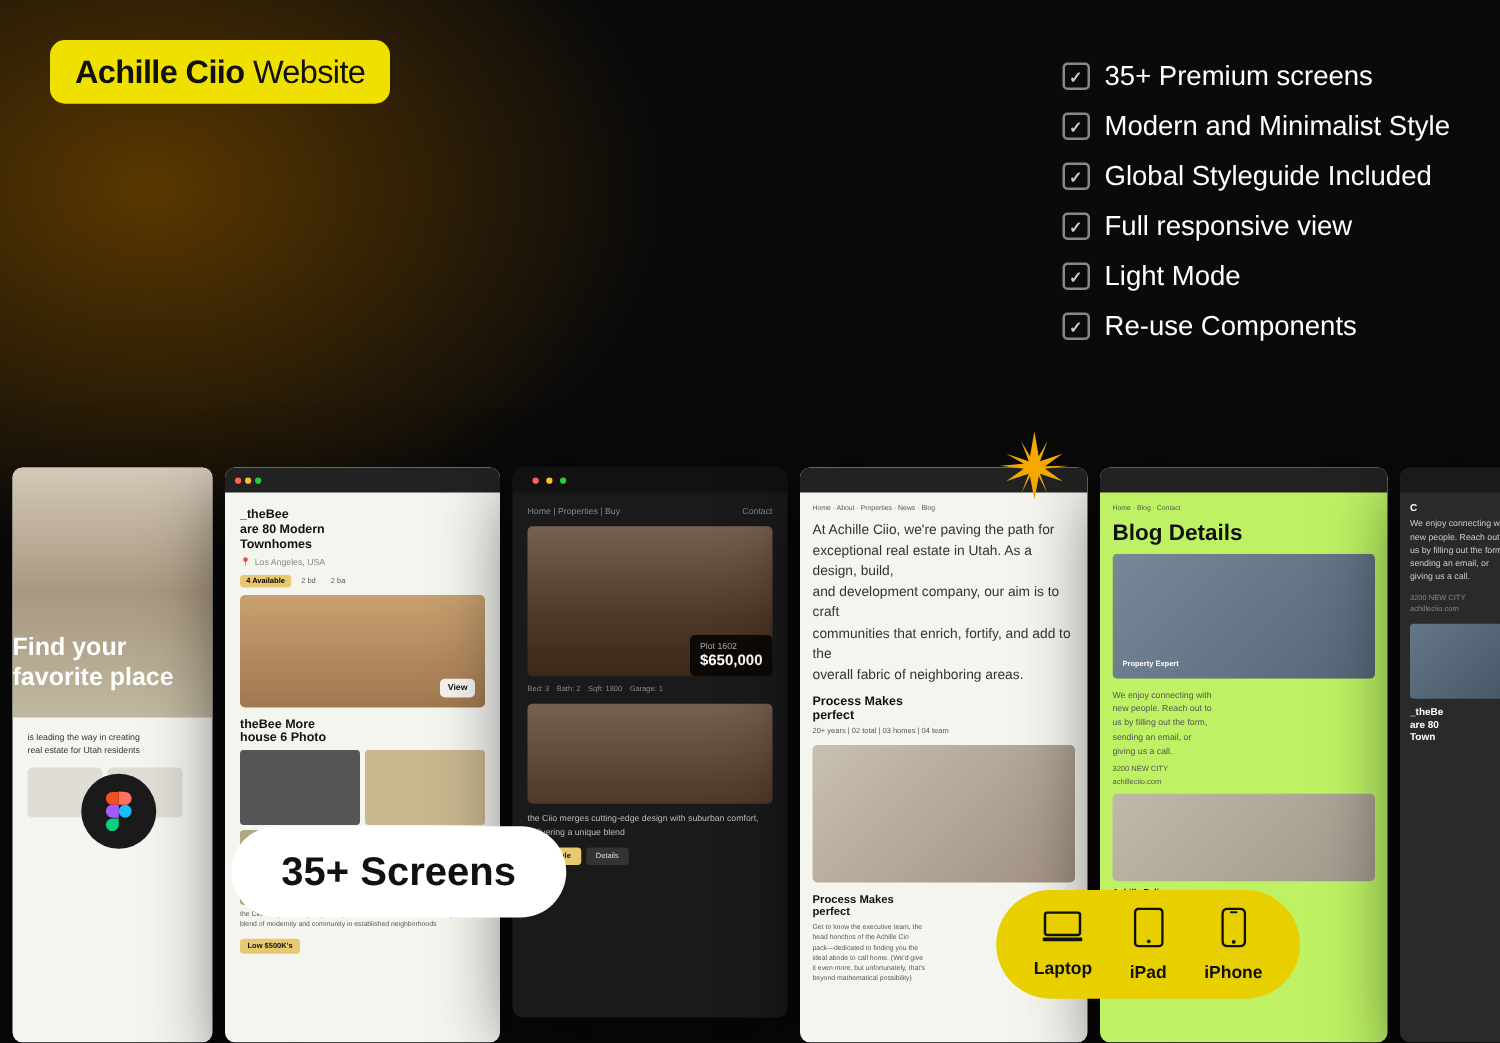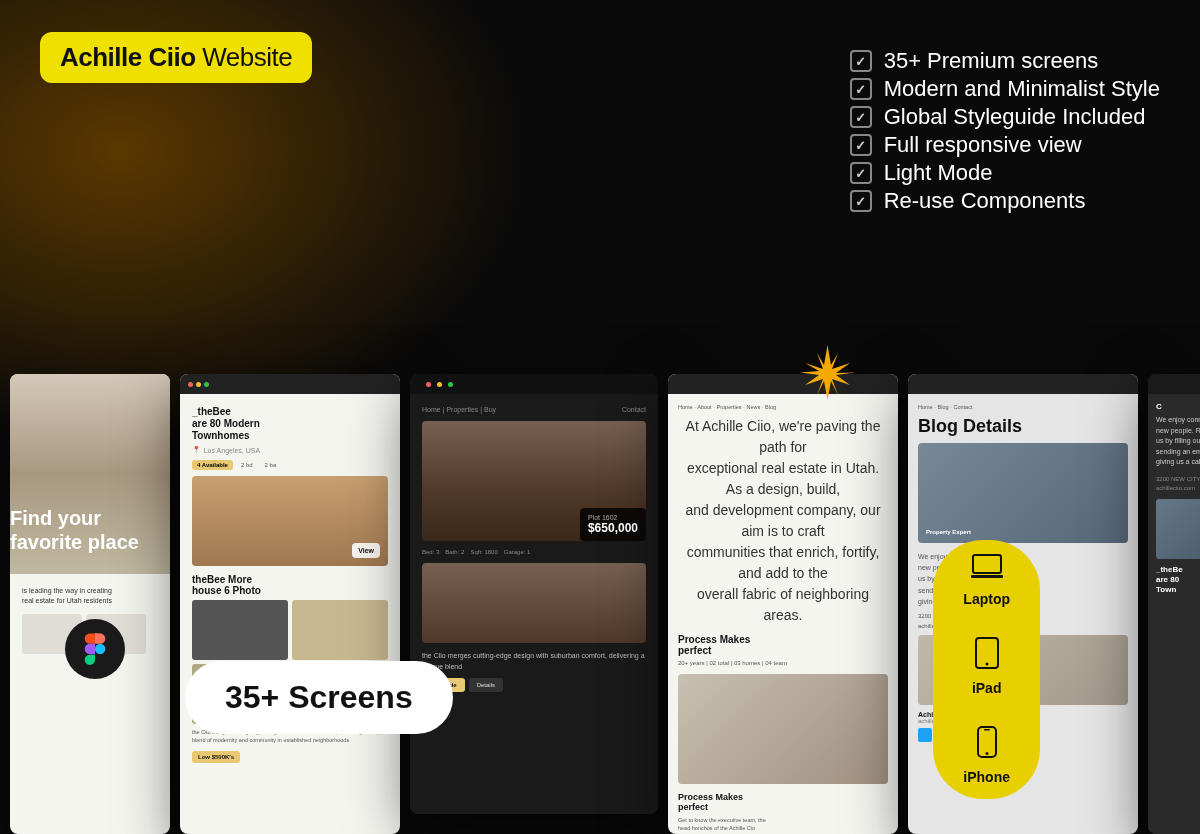--- a/index.html
+++ b/index.html
@@ -62,21 +62,21 @@
       letter-spacing: -1px;
     }
 
     
     .features {
       position: absolute;
       top: 48px;
       right: 40px;
       display: flex;
       flex-direction: column;
-      gap: 2px;
+      gap: 14px;
     }
 
     .feature-item {
       display: flex;
       align-items: center;
       gap: 12px;
     }
 
     .check-box {
       width: 22px;
@@ -282,21 +282,21 @@
       border-radius: 3px;
       font-size: 6px;
       font-weight: 700;
       color: #111;
       margin-top: 6px;
       display: inline-block;
     }
 
     
     .screen-3 {
-      width: 248px;
+      width: 220px;
       height: 440px;
       background: #1a1a1a;
       position: relative;
       overflow: hidden;
       margin-bottom: 20px;
     }
 
     .s3-topbar {
       height: 20px;
       background: #111;
@@ -343,25 +343,24 @@
     .s4-topbar {
       height: 20px;
       background: #222;
     }
 
     .s4-content {
       padding: 10px;
     }
 
     .s4-main-text {
-      font-size: 14px;
+      font-size: 11px;
       color: #333;
       line-height: 1.5;
       margin-bottom: 8px;
-      text-align: center;
     }
 
     .s4-process {
       font-size: 10px;
       font-weight: 700;
       color: #111;
       margin-bottom: 4px;
     }
 
     .s4-stats {
@@ -390,21 +389,21 @@
     .s4-desc {
       font-size: 5.5px;
       color: #555;
       line-height: 1.5;
     }
 
     
     .screen-5 {
       width: 230px;
       height: 460px;
-      background: #e5e5e5;
+      background: #bef264;
       position: relative;
       overflow: hidden;
     }
 
     .s5-topbar {
       height: 20px;
       background: #222;
     }
 
     .s5-content {
@@ -531,21 +530,20 @@
       position: absolute;
       bottom: 35px;
       right: 160px;
       background: #e8d000;
       border-radius: 50px;
       padding: 14px 30px;
       display: flex;
       gap: 30px;
       align-items: center;
       z-index: 30;
-      flex-direction: column;
     }
 
     .device-btn {
       display: flex;
       flex-direction: column;
       align-items: center;
       gap: 4px;
       cursor: pointer;
     }
 

